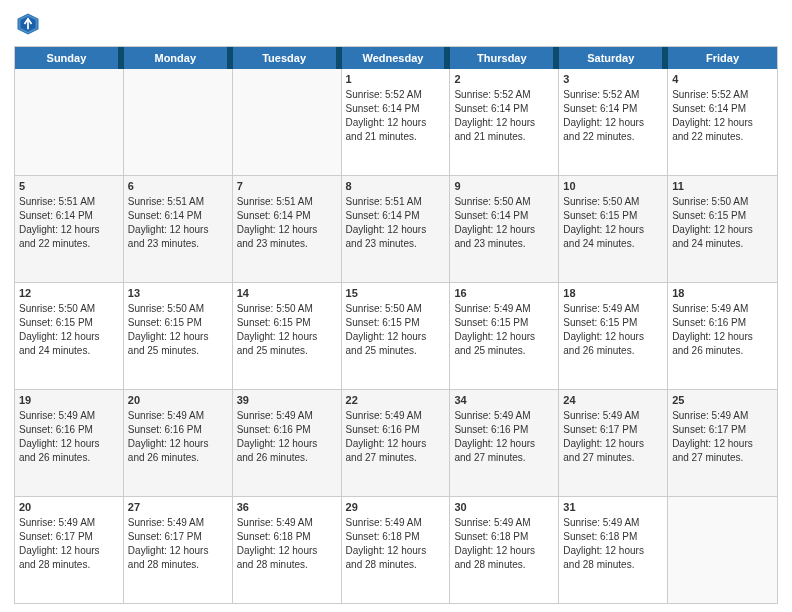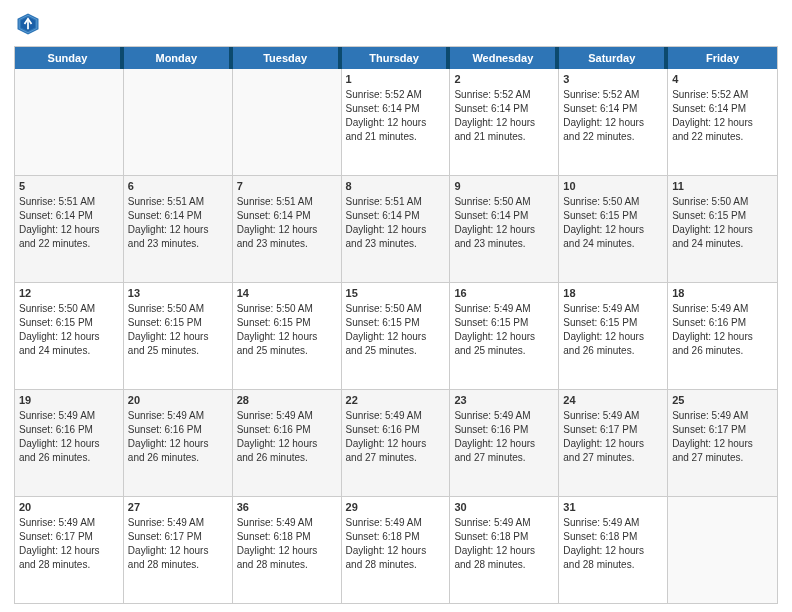--- a/index.html
+++ b/index.html
@@ -69,21 +69,21 @@
       display: grid;
       grid-template-columns: repeat(7, 1fr);
       background: #2e75b6;
     }
     .col-header {
       color: #fff;
       font-size: 11px;
       font-weight: bold;
       text-align: center;
       padding: 5px 2px;
-      border-right: 4px solid #0c4a6e;
+      border-right: 6px solid #0c4a6e;
     }
     .col-header:last-child { border-right: none; }
     .cal-body {
       flex: 1;
       display: flex;
       flex-direction: column;
     }
     .cal-row {
       display: grid;
       grid-template-columns: repeat(7, 1fr);
@@ -137,22 +137,22 @@
       <div class="month-year"></div>
       <div class="location"></div>
     </div>
   </div>
 
   <div class="calendar">
     <div class="col-headers">
     <div class="col-header">Sunday</div>
         <div class="col-header">Monday</div>
         <div class="col-header">Tuesday</div>
+        <div class="col-header">Wednesday</div>
         <div class="col-header">Thursday</div>
-        <div class="col-header">Wednesday</div>
         <div class="col-header">Saturday</div>
         <div class="col-header">Friday</div>
       </div>
     <div class="cal-body">
     <div class="cal-row">
           <div class="cal-cell empty"></div>
           <div class="cal-cell empty"></div>
           <div class="cal-cell empty"></div>
           <div class="cal-cell">
             <span class="day-num">1</span>
@@ -294,35 +294,35 @@
 and 26 minutes.</div>
           </div>
           <div class="cal-cell shaded">
             <span class="day-num">20</span>
             <div class="cell-info" style="white-space: pre-line;">Sunrise: 5:49 AM
 Sunset: 6:16 PM
 Daylight: 12 hours
 and 26 minutes.</div>
           </div>
           <div class="cal-cell shaded">
-            <span class="day-num">28</span>
+            <span class="day-num">39</span>
             <div class="cell-info" style="white-space: pre-line;">Sunrise: 5:49 AM
 Sunset: 6:16 PM
 Daylight: 12 hours
 and 26 minutes.</div>
           </div>
           <div class="cal-cell shaded">
             <span class="day-num">22</span>
             <div class="cell-info" style="white-space: pre-line;">Sunrise: 5:49 AM
 Sunset: 6:16 PM
 Daylight: 12 hours
 and 27 minutes.</div>
           </div>
           <div class="cal-cell shaded">
-            <span class="day-num">23</span>
+            <span class="day-num">34</span>
             <div class="cell-info" style="white-space: pre-line;">Sunrise: 5:49 AM
 Sunset: 6:16 PM
 Daylight: 12 hours
 and 27 minutes.</div>
           </div>
           <div class="cal-cell shaded">
             <span class="day-num">24</span>
             <div class="cell-info" style="white-space: pre-line;">Sunrise: 5:49 AM
 Sunset: 6:17 PM
 Daylight: 12 hours

